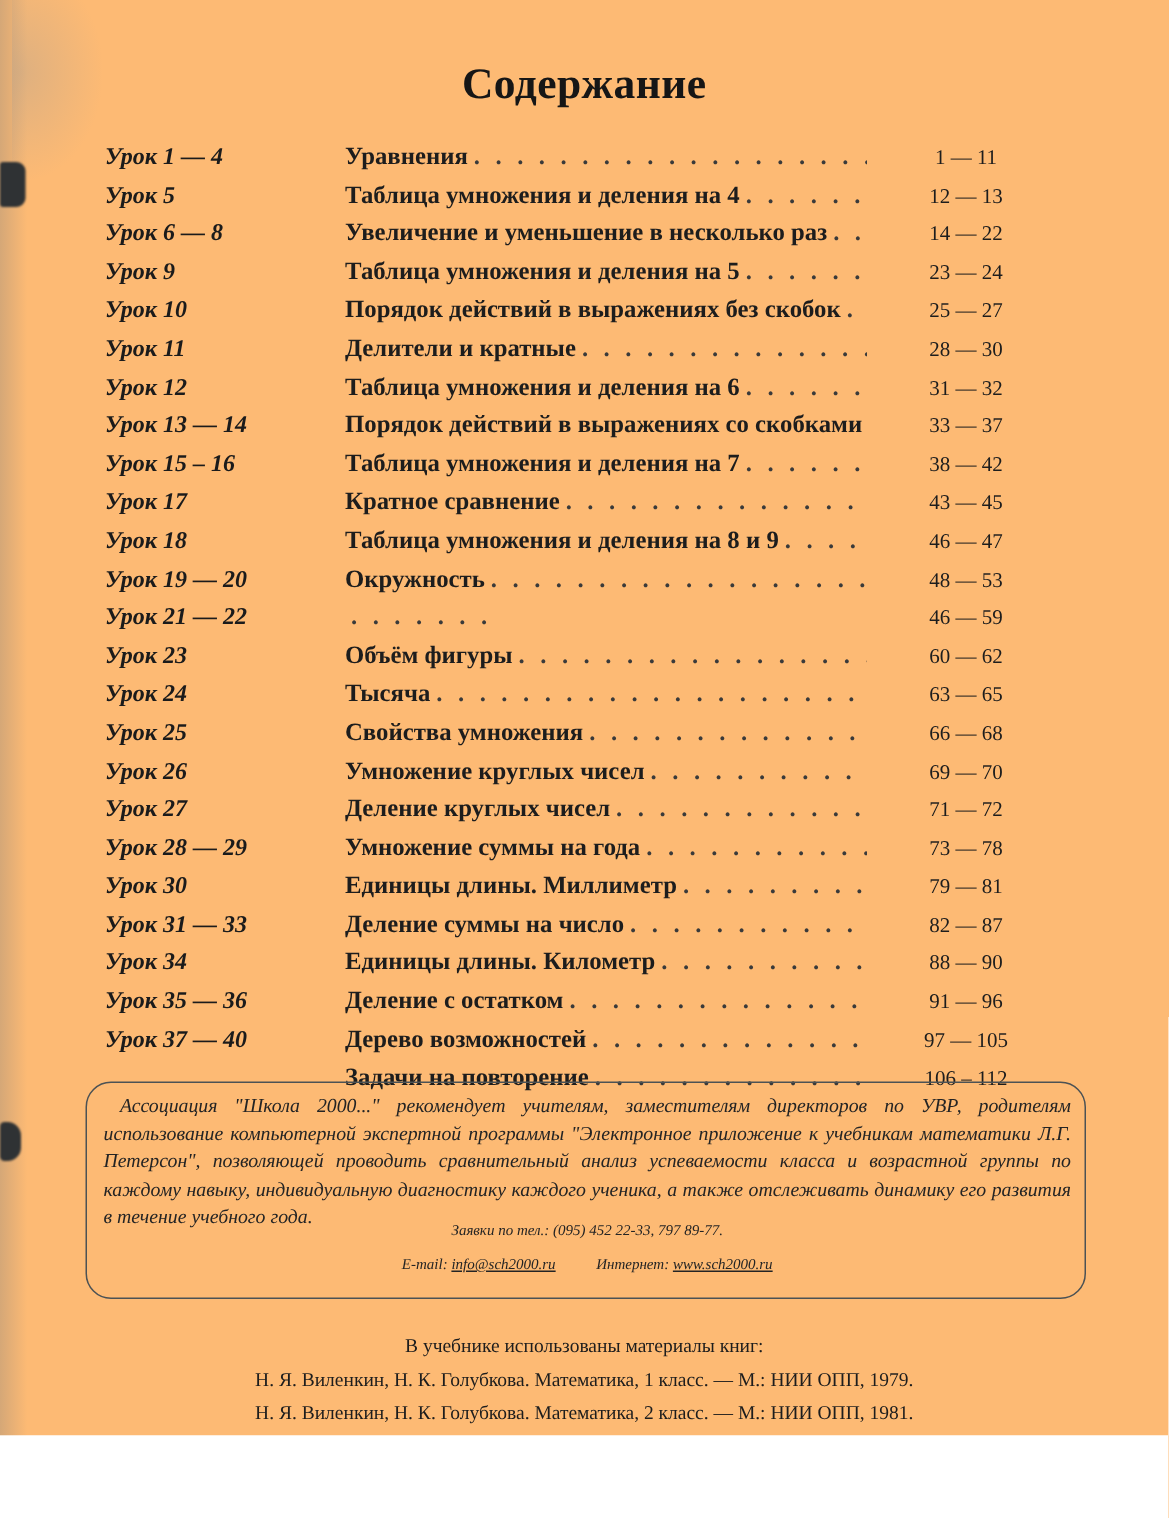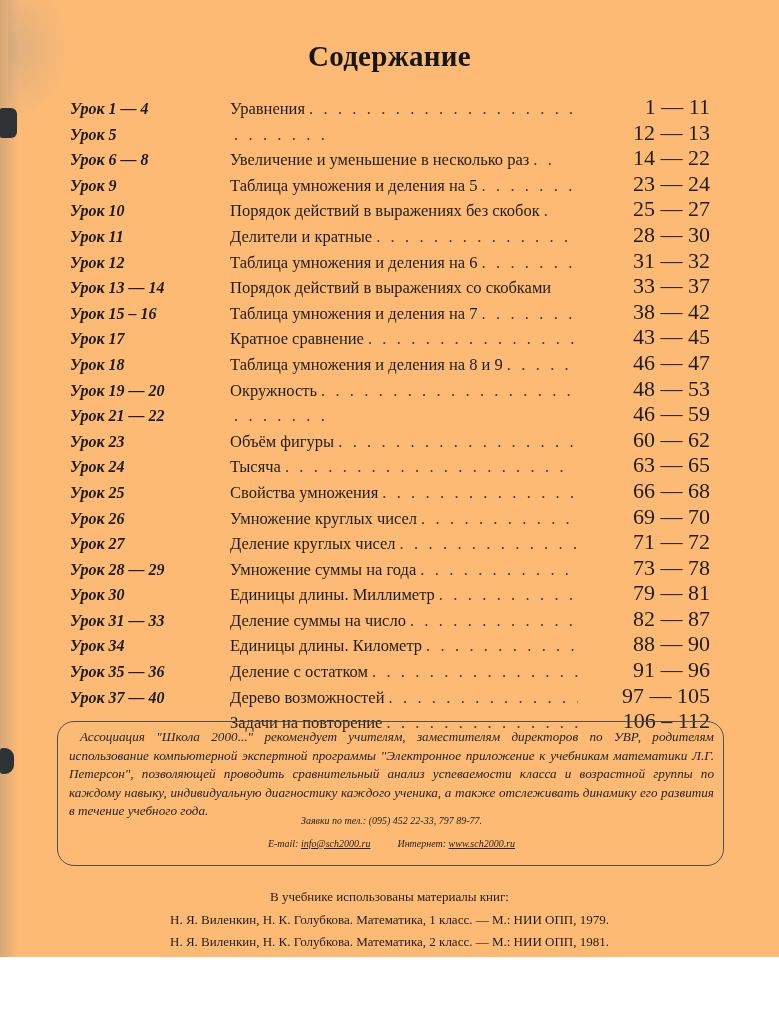--- a/index.html
+++ b/index.html
@@ -77,38 +77,39 @@
     font-style: italic;
     white-space: nowrap;
     color: #1b1b1b;
   }
   .toc-title-wrap {
     flex: 0 0 348px;
     display: flex;
     align-items: flex-end;
     overflow: hidden;
     white-space: nowrap;
+    font-weight: bold;
   }
   .toc-title {
     font-size: 16.5px;
     color: #1d1d1d;
   }
   .toc-dots {
     flex: 1 1 auto;
     overflow: hidden;
     margin-left: 4px;
     font-size: 16.5px;
     letter-spacing: 3.1px;
     color: #3a3a3a;
     white-space: nowrap;
   }
   .toc-pages {
     flex: 1 1 auto;
-    text-align: right;
-    font-size: 22px;
+    text-align: center;
+    font-size: 14px;
     white-space: nowrap;
     color: #1d1d1d;
   }
 
   
   .promo-box {
     position: absolute;
     left: 57px;
     top: 721px;
     width: 667px;
@@ -173,20 +174,21 @@
         <div class="toc-lesson">Урок 1 — 4</div>
         <div class="toc-title-wrap">
           <span class="toc-title">Уравнения</span>
           <span class="toc-dots">. . . . . . . . . . . . . . . . . . . .</span>
         </div>
         <div class="toc-pages">1 — 11</div>
       </div>
       <div class="toc-row">
         <div class="toc-lesson">Урок 5</div>
         <div class="toc-title-wrap">
+          <span class="toc-title">Таблица умножения и деления на 4</span>
           <span class="toc-dots">. . . . . . .</span>
         </div>
         <div class="toc-pages">12 — 13</div>
       </div>
       <div class="toc-row">
         <div class="toc-lesson">Урок 6 — 8</div>
         <div class="toc-title-wrap">
           <span class="toc-title">Увеличение  и уменьшение в несколько раз</span>
           <span class="toc-dots">. .</span>
         </div>

